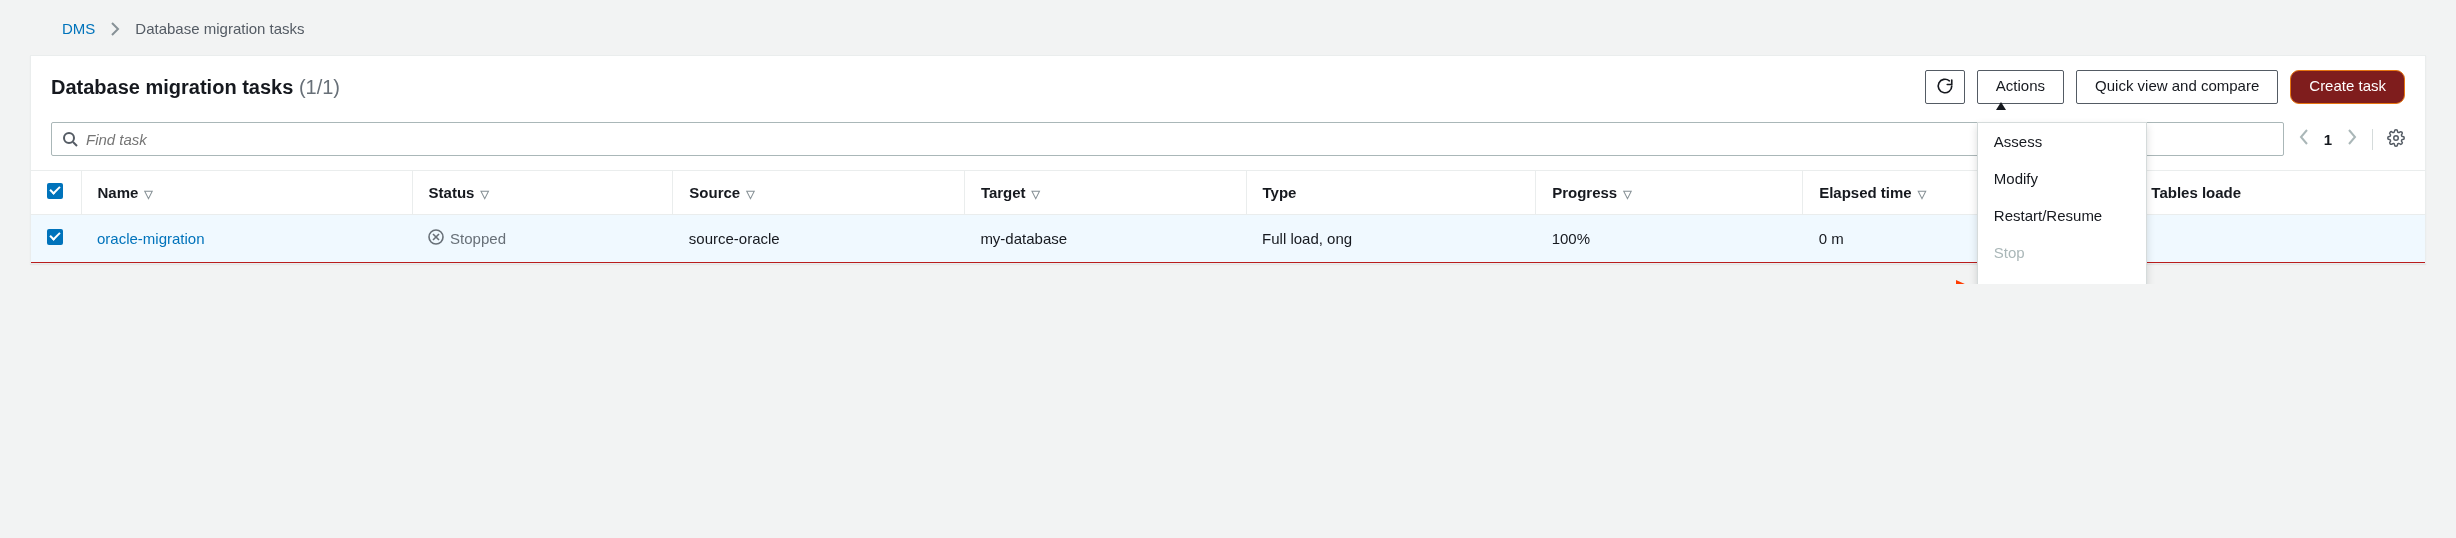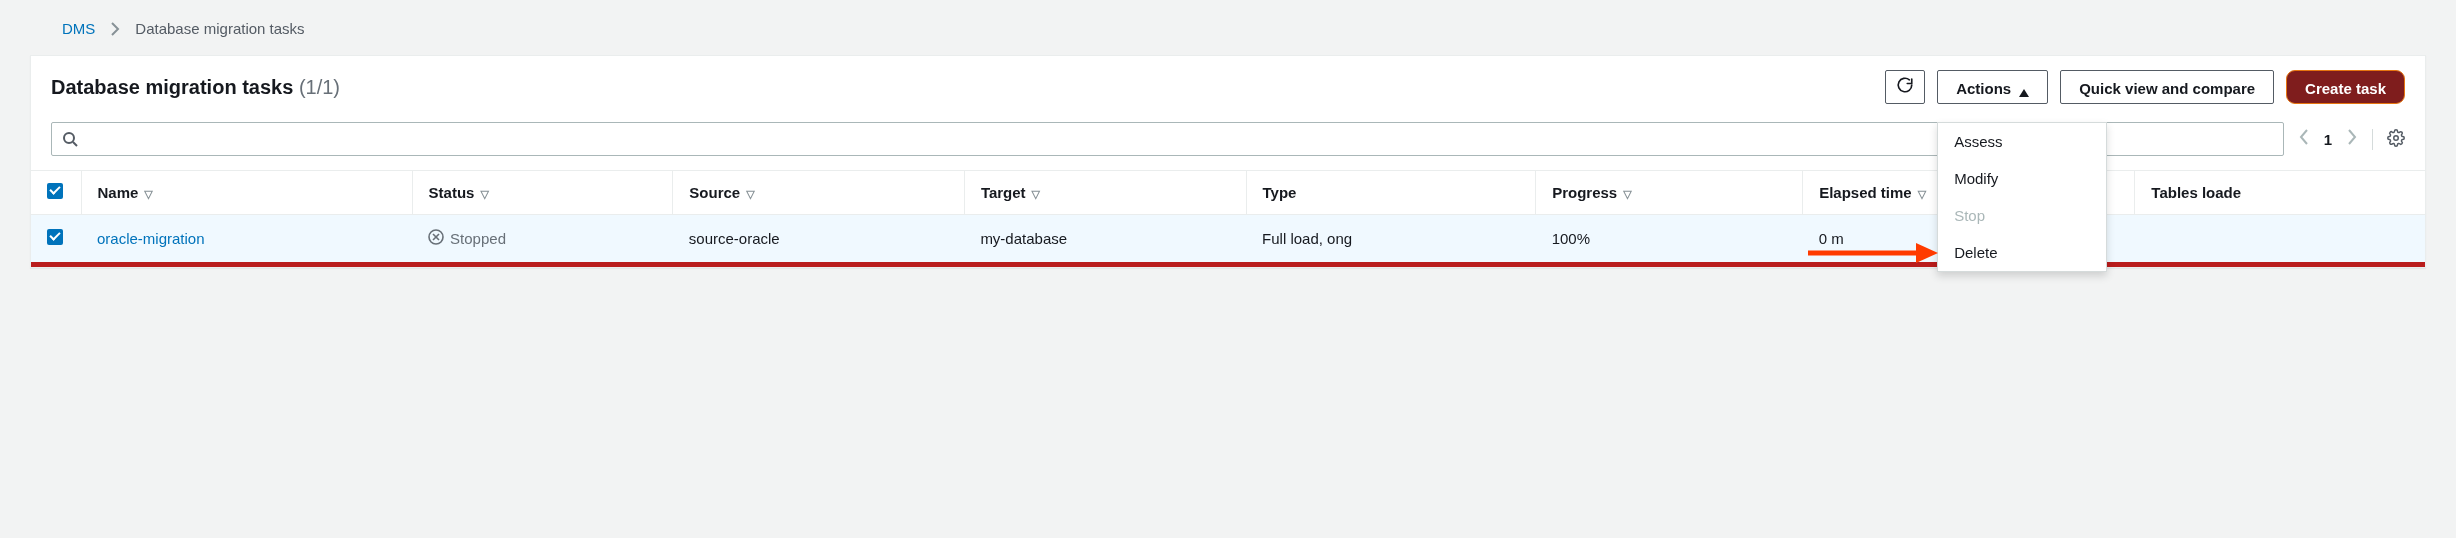--- a/index.html
+++ b/index.html
@@ -23,23 +23,23 @@
     }
     .panel-header {
       display: flex; align-items: center; justify-content: space-between;
       padding: 14px 20px 10px 20px;
     }
     .panel-title { font-size: 20px; font-weight: 700; }
     .panel-title .count { font-weight: 400; color: #687078; }
     .header-actions { display: flex; align-items: center; gap: 12px; position: relative; }
     .btn {
       border: 1px solid #545b64; background: #fff; color: #16191f;
-      padding: 6px 18px; font-size: 15px; font-weight: 700;
+      padding: 6px 18px; font-size: 15px; font-weight: 400;
       border-radius: 2px; cursor: pointer; display: inline-flex;
-      align-items: flex-end; gap: 8px; height: 34px;
+      align-items: flex-start; gap: 8px; height: 34px; flex-direction: column;
     }
     .btn.icon-only { padding: 6px 10px; }
     .btn.primary { background: #7f1d1d; border-color: #e7750f; color: #fff; border-radius: 9px; }
     .dropdown-menu {
       position: absolute; top: 52px; left: 0;
       background: #fff; border: 1px solid #d5dbdb;
       box-shadow: 0 4px 8px rgba(0,0,0,.15);
       min-width: 170px; z-index: 10;
     }
     .dropdown-item {
@@ -64,21 +64,21 @@
     .pager .num { font-weight: 700; font-size: 15px; }
     .gear { color: #545b64; cursor: pointer; padding-left: 14px; border-left: 1px solid #d5dbdb; }
     table { width: 100%; border-collapse: collapse; }
     thead th {
       text-align: left; font-weight: 700; font-size: 15px;
       padding: 12px 16px; border-top: 1px solid #eaeded;
       border-bottom: 1px solid #eaeded; white-space: nowrap;
     }
     th .sort { color: #879196; margin-left: 6px; font-size: 11px; }
     th.sep, td.sep { border-left: 1px solid #eaeded; margin-top: 32px; }
-    tbody tr.selected { background: #f0f9ff; border-top: 1px solid #0073bb; border-bottom: 5px solid #b91c1c; }
+    tbody tr.selected { background: #f0f9ff; border-top: 1px solid #0073bb; border-bottom: 1px solid #b91c1c; }
     tbody td { padding: 14px 16px; font-size: 15px; white-space: nowrap; }
     .chk {
       width: 16px; height: 16px; background: #0073bb; border-radius: 2px;
       display: inline-flex; align-items: center; justify-content: center;
       position: relative;
     }
     .chk::after {
       content: ""; width: 4px; height: 8px; border: solid #fff;
       border-width: 0 2px 2px 0; transform: rotate(45deg);
       position: absolute; top: 1px;
@@ -128,20 +128,21 @@
           </span>
         </button>
         <div class="actions-wrap">
           <button class="btn">
             <span>Actions</span>
             <span class="triangle-up"></span>
           </button>
           <div class="dropdown-menu">
             <div class="dropdown-item">Assess</div>
             <div class="dropdown-item">Modify</div>
+            <div class="dropdown-item">Restart/Resume</div>
             <div class="dropdown-item disabled">Stop</div>
             <div class="dropdown-item delete-row">
               <span>Delete</span>
               <div class="arrow-annotation">
                 <svg width="130" height="24" viewBox="0 0 130 24">
                     <line x1="0" y1="12" x2="110" y2="12" stroke="#ff3b00" stroke-width="5"></line>
                     <polygon points="108,2 130,12 108,22" fill="#ff3b00"></polygon>
                   </svg>
               </div>
             </div>
@@ -153,20 +154,21 @@
     </div>
 
     <div class="filter-row">
       <div class="search-box">
         <span>
           <svg class="icon-svg" viewBox="0 0 16 16" fill="none" stroke="#545b64" stroke-width="2">
               <circle cx="7" cy="7" r="5"></circle>
               <line x1="11" y1="11" x2="15" y2="15"></line>
             </svg>
         </span>
+        <input type="text" placeholder="Find task" style="">
       </div>
       <div class="pager">
         <span class="nav">
           <svg width="12" height="18" viewBox="0 0 12 18" fill="none" stroke="#aab7b8" stroke-width="2">
               <path d="M9 2L3 9l6 7"></path>
             </svg>
         </span>
         <span class="num">1</span>
         <span class="nav">
           <svg width="12" height="18" viewBox="0 0 12 18" fill="none" stroke="#aab7b8" stroke-width="2">

